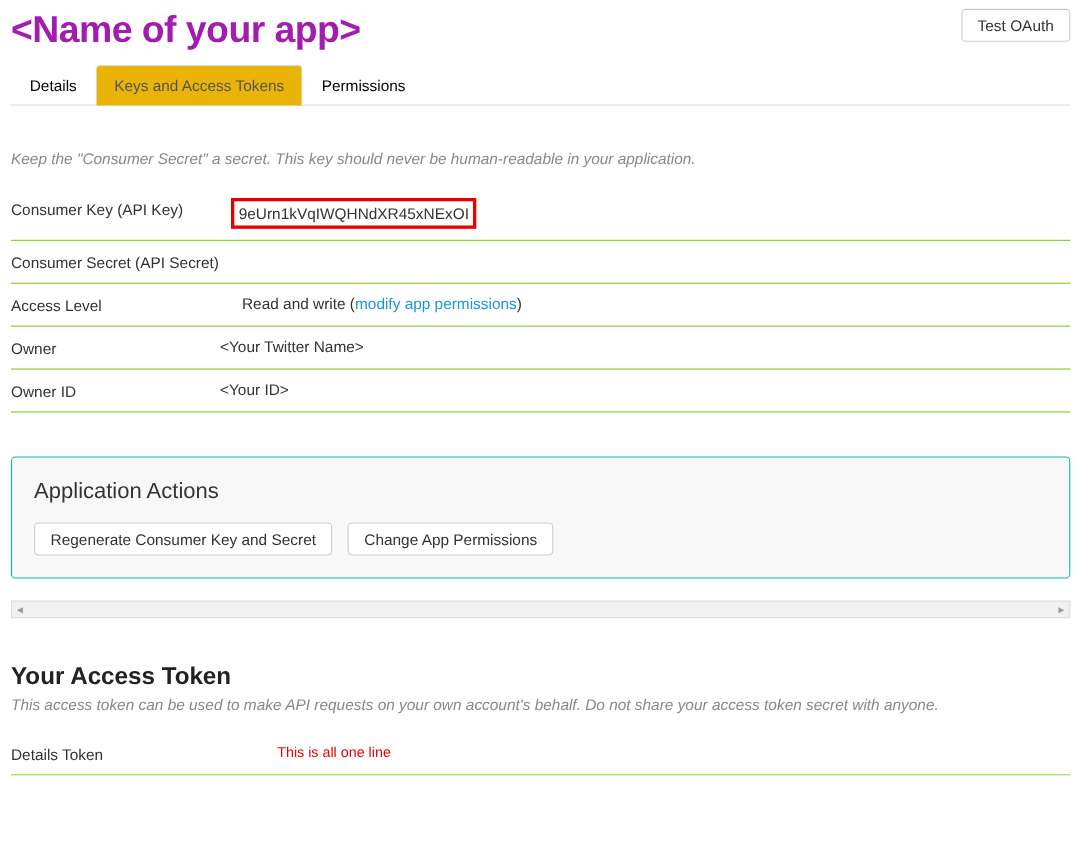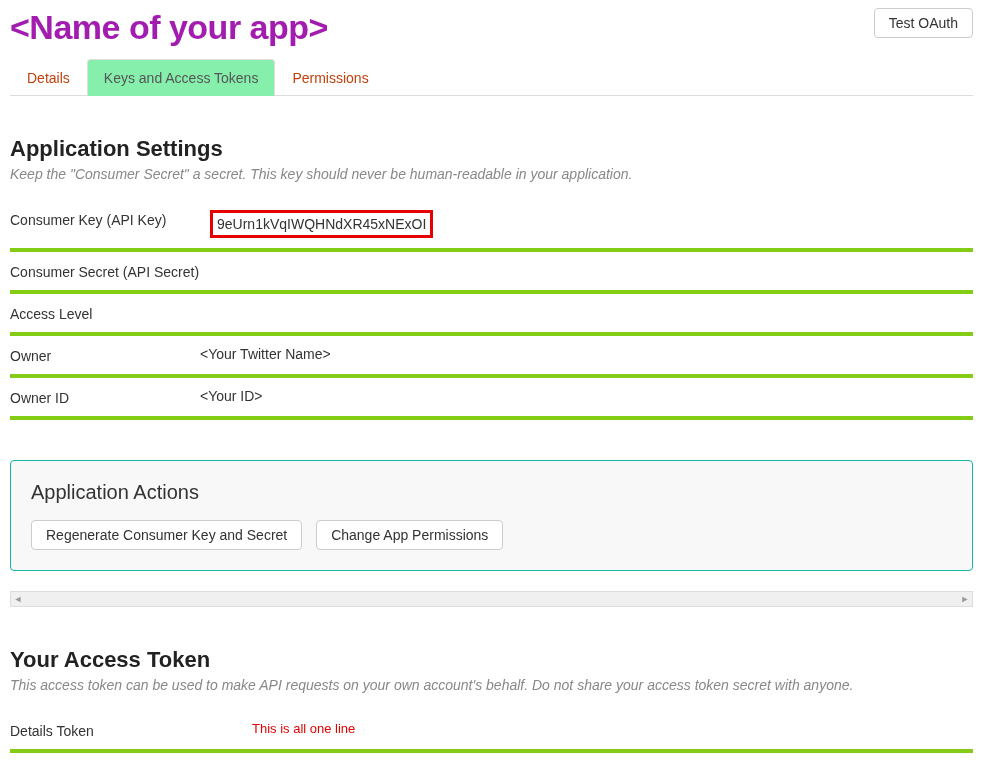--- a/index.html
+++ b/index.html
@@ -32,30 +32,30 @@
       color: #333;
       cursor: pointer;
     }
     .tabs {
       display: flex;
       border-bottom: 1px solid #ddd;
       margin-top: 12px;
     }
     .tab {
       padding: 10px 16px;
-      color: #c2410c;
+      color: #000000;
       cursor: pointer;
       border: 1px solid transparent;
       border-bottom: none;
       margin-bottom: -1px;
       border-radius: 4px 4px 0 0;
     }
     .tab.active {
       color: #555;
-      background: #86efac;
+      background: #eab308;
       border-color: #ddd;
       border-bottom-color: #fff;
       text-align: right;
     }
     .section {
       margin-top: 40px;
     }
     .section h2 {
       font-size: 22px;
       font-weight: 600;
@@ -64,21 +64,21 @@
     }
     .section .subtitle {
       color: #888;
       font-style: italic;
       font-size: 14px;
       margin-bottom: 18px;
     }
     .kv-row {
       display: flex;
       padding: 10px 0;
-      border-bottom: 4px solid #84cc16;
+      border-bottom: 1px solid #84cc16;
       align-items: flex-start;
     }
     .kv-label {
       width: 200px;
       flex-shrink: 0;
       color: #333;
       font-size: 14px;
       padding-top: 2px;
     }
     .kv-label.wide { width: 220px; }
@@ -154,36 +154,38 @@
   <button class="btn">Test OAuth</button>
 </div>
 
 <div class="tabs">
   <div class="tab">Details</div>
   <div class="tab active">Keys and Access Tokens</div>
   <div class="tab">Permissions</div>
 </div>
 
 <div class="section">
-  <h2>Application Settings</h2>
   <p class="subtitle">Keep the "Consumer Secret" a secret. This key should never be human-readable in your application.</p>
 
   <div class="kv-row">
     <div class="kv-label">Consumer Key (API Key)</div>
     <div class="kv-value">
       <span class="redbox">9eUrn1kVqIWQHNdXR45xNExOI</span>
     </div>
   </div>
 
   <div class="kv-row">
     <div class="kv-label">Consumer Secret (API Secret)</div>
   </div>
 
   <div class="kv-row">
     <div class="kv-label">Access Level</div>
+    <div class="kv-value" style="margin-left:10px;">
+      <span>Read and write (</span><span class="link">modify app permissions</span><span>)</span>
+    </div>
   </div>
 
   <div class="kv-row">
     <div class="kv-label">Owner</div>
     <div class="kv-value" style="margin-left:-10px;">&lt;Your Twitter Name&gt;</div>
   </div>
 
   <div class="kv-row">
     <div class="kv-label">Owner ID</div>
     <div class="kv-value" style="margin-left:-10px;">&lt;Your ID&gt;</div>

